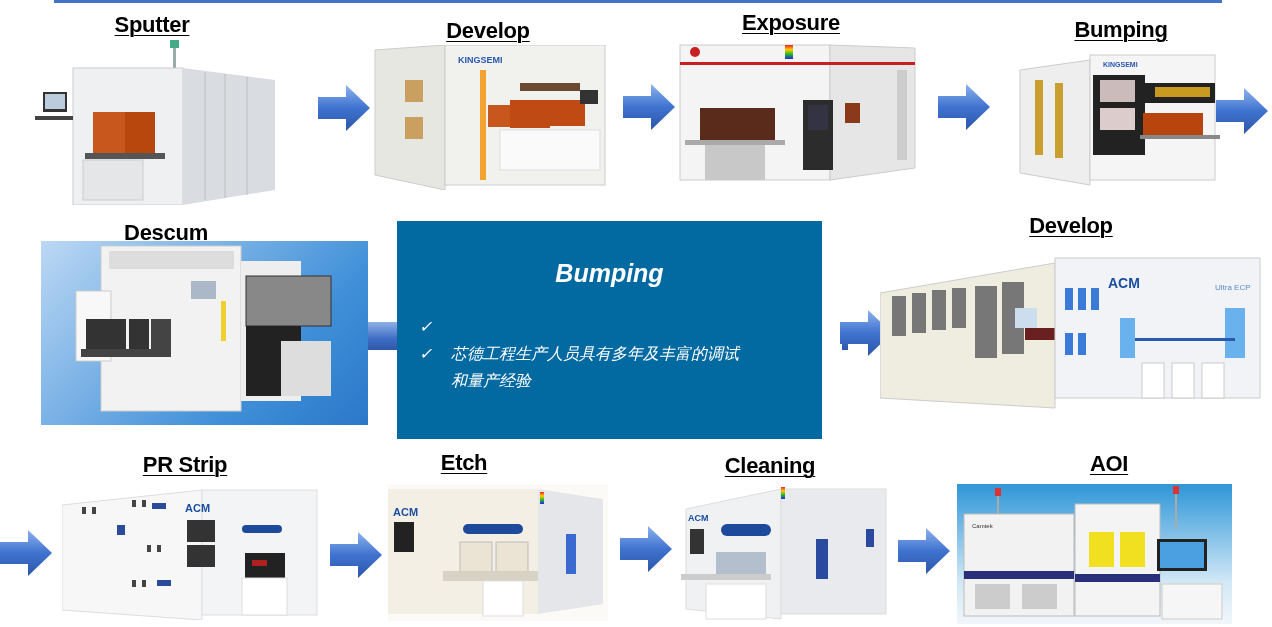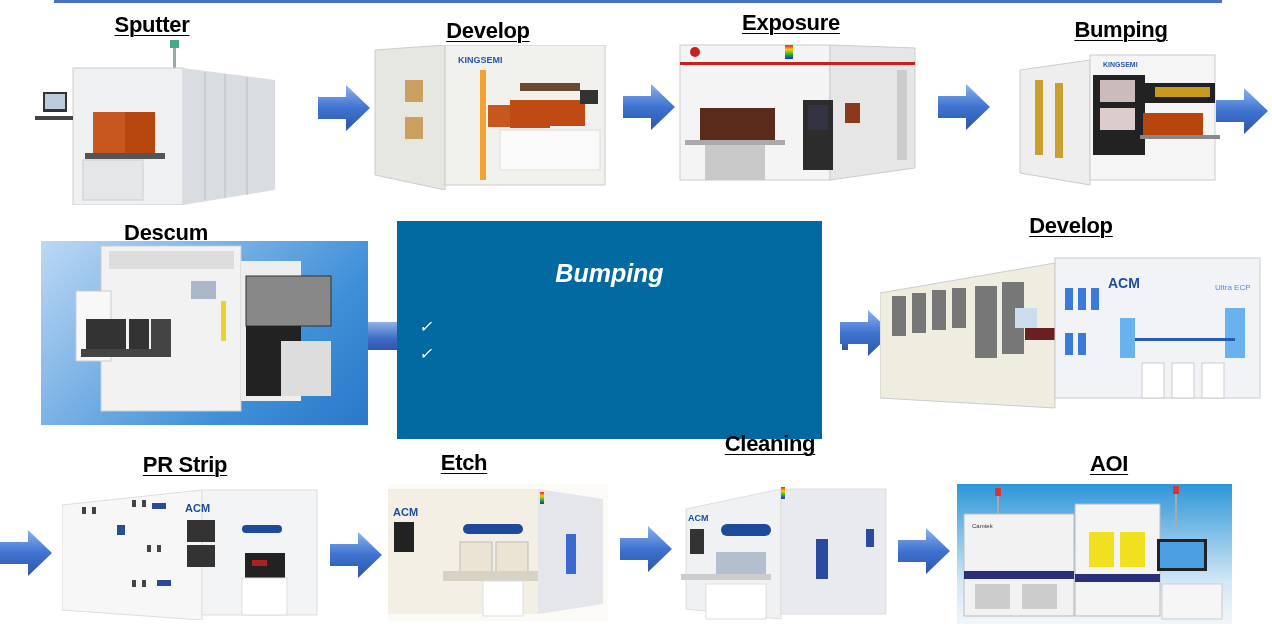--- a/index.html
+++ b/index.html
@@ -149,20 +149,21 @@
 <div class="bar-conn" style="left:842px;top:322px;width:6px;"></div>
 
 <div class="bump">
   <div class="bump-title">Bumping</div>
   <div class="bump-list">
     <div class="bump-item">
       <span class="check">✓</span>
     </div>
     <div class="bump-item">
       <span class="check">✓</span>
+      <span style="width:300px;">芯德工程生产人员具有多年及丰富的调试和量产经验</span>
     </div>
   </div>
 </div>
 
 <svg class="arrow" style="left:840px;top:310px;" viewBox="0 0 52 46">
     <polygon points="0,12 28,12 28,0 52,23 28,46 28,34 0,34" fill="url(#ag)"></polygon>
   </svg>
 
 <div class="machine" style="left:880px;top:248px;width:385px;height:165px;">
   <svg width="385" height="165" viewBox="0 0 385 165">
@@ -191,21 +192,21 @@
     <rect x="345" y="60" width="20" height="50" fill="#6ab2ee"></rect>
     <rect x="255" y="90" width="100" height="3" fill="#2a5ab0"></rect>
     <rect x="262" y="115" width="22" height="35" fill="#fff" stroke="#ccc"></rect>
       <rect x="292" y="115" width="22" height="35" fill="#fff" stroke="#ccc"></rect>
       <rect x="322" y="115" width="22" height="35" fill="#fff" stroke="#ccc"></rect>
   </svg>
 </div>
 
 <div class="label" style="left:185px;top:452px;">PR Strip</div>
 <div class="label" style="left:464px;top:450px;">Etch</div>
-<div class="label" style="left:770px;top:431px;text-align:center;">Cleaning</div>
+<div class="label" style="left:770px;top:453px;text-align:center;">Cleaning</div>
 <div class="label" style="left:1109px;top:451px;">AOI</div>
 
 <svg class="arrow" style="left:0px;top:530px;" viewBox="0 0 52 46">
     <polygon points="0,12 28,12 28,0 52,23 28,46 28,34 0,34" fill="url(#ag)"></polygon>
   </svg>
 
 <div class="machine" style="left:62px;top:485px;width:258px;height:135px;">
   <svg width="258" height="135" viewBox="0 0 258 135">
     <polygon points="0,20 140,5 140,135 0,125" fill="#f7f7f7" stroke="#ddd"></polygon>
     <g fill="#444">

